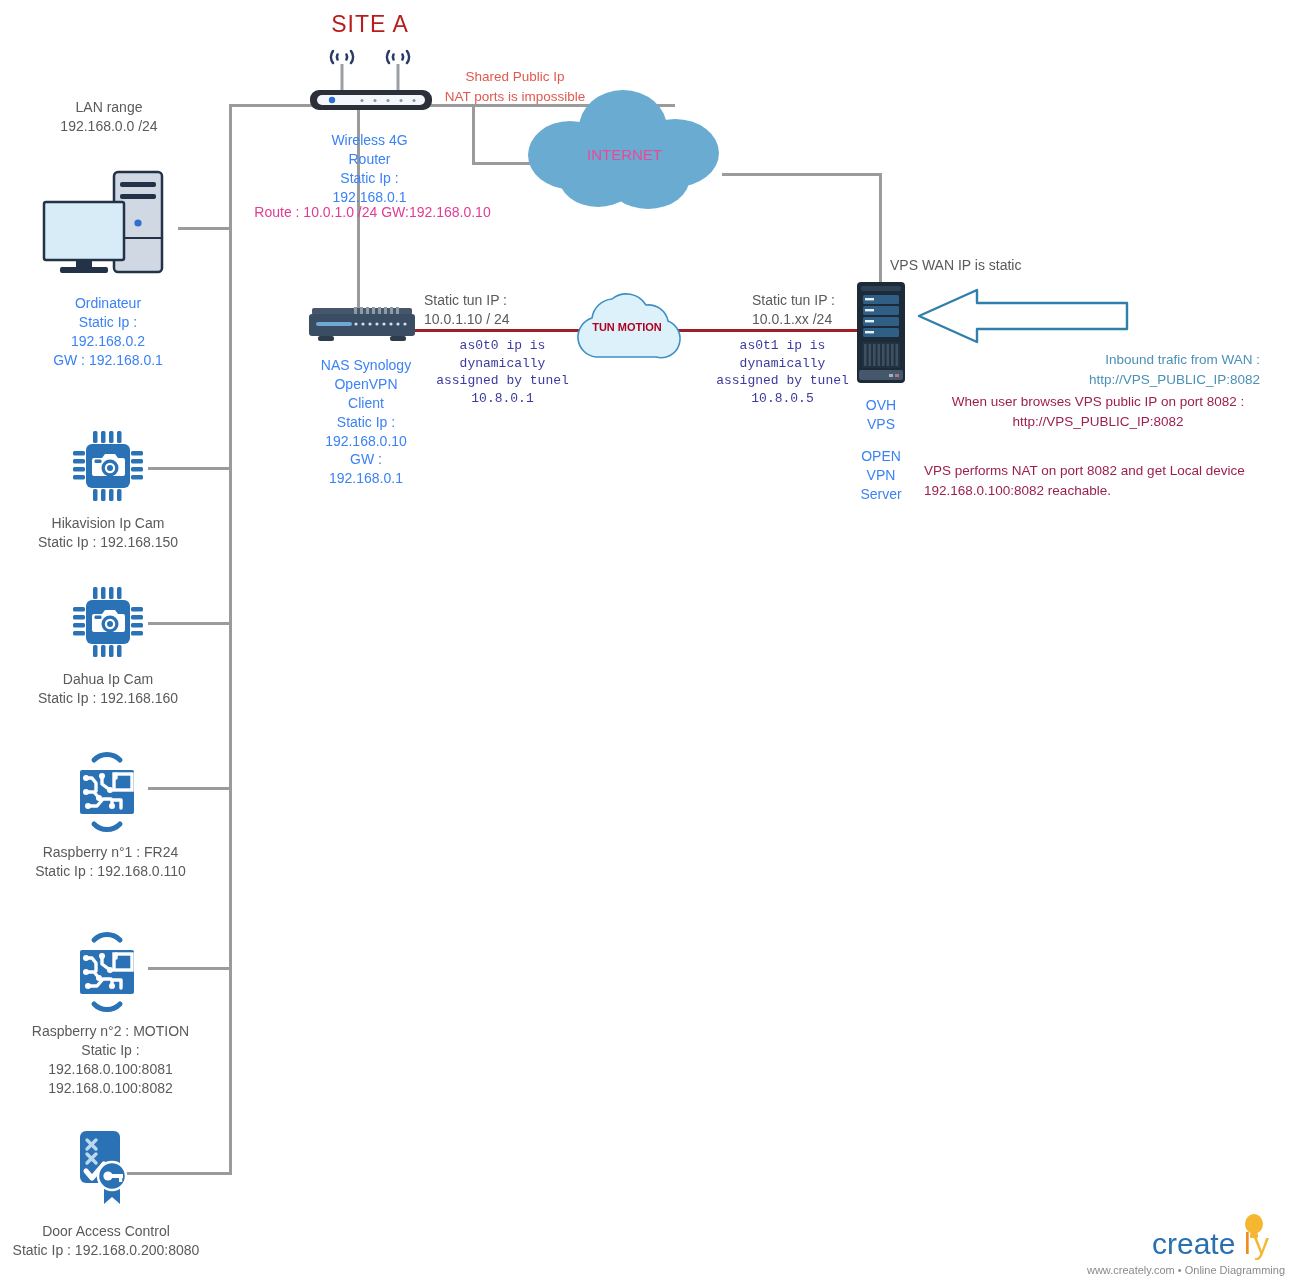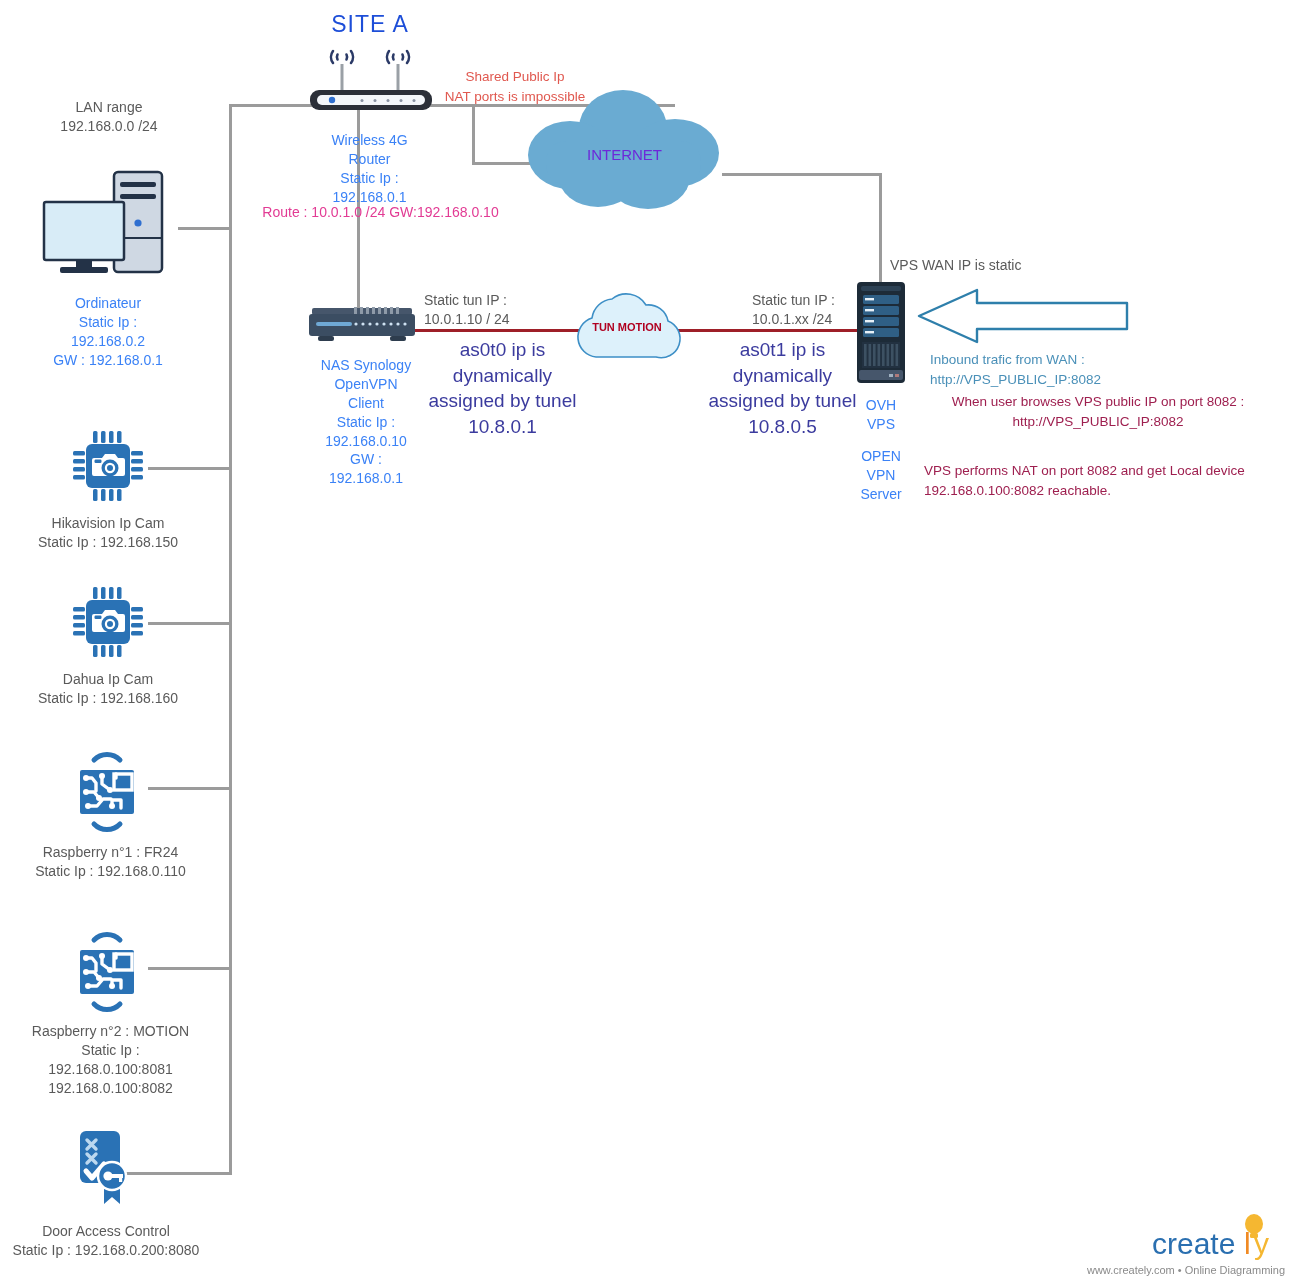--- a/index.html
+++ b/index.html
@@ -8,24 +8,24 @@
   .abs{position:absolute;}
   .lbl{position:absolute;text-align:center;line-height:1.35;white-space:pre-line;}
   .wire{position:absolute;background:#9b9b9b;}
   .wire-h{height:3px;}
   .wire-v{width:3px;}
   .tunwire{position:absolute;background:#9e1f28;height:2.5px;}
   .cloud-net{position:absolute;}
   svg{display:block;overflow:visible;}
   .t-grey{color:#5a5a5a;}
   .t-dark{color:#3b82f6;}
-  .t-title{color:#1d4ed8;font-size:23px;letter-spacing:1px;}
+  .t-title{color:#b91c1c;font-size:23px;letter-spacing:1px;}
   .t-red{color:#e0584f;font-size:13.5px;line-height:1.45;}
   .t-magenta{color:#e23b94;font-size:14px;}
-  .t-blue{color:#3b3b9e;font-size:19px;line-height:1.35;}
+  .t-blue{color:#3b3b9e;font-size:13px;line-height:1.35;font-family:Liberation Mono, monospace;}
   .t-crimson{color:#9e1f4f;font-size:13.5px;line-height:1.45;}
   .t-steelblue{color:#4a90b8;font-size:13.5px;line-height:1.45;}
   .t-md{font-size:14px;}
   .cred{font-size:11px;color:#8a8a8a;}
 </style>
 </head>
 <body>
 
 <div class="wire wire-h" style="left:229px;top:104px;width:85px;"></div>
 <div class="wire wire-v" style="left:229px;top:104px;height:1070px;"></div>
@@ -75,37 +75,37 @@
     <circle cx="69" cy="58.5" r="1.5" fill="#8a93a3"></circle>
     <circle cx="82" cy="58.5" r="1.5" fill="#8a93a3"></circle>
     <circle cx="95" cy="58.5" r="1.5" fill="#8a93a3"></circle>
     <circle cx="108" cy="58.5" r="1.5" fill="#8a93a3"></circle>
   </svg>
 </div>
 <div class="lbl t-md t-dark" style="left:282px;top:131px;width:175px;">Wireless 4G
 Router
 Static Ip :
 192.168.0.1</div>
-<div class="lbl t-magenta" style="left:230px;top:203px;width:285px;margin-left:8px;">Route : 10.0.1.0  /24  GW:192.168.0.10</div>
+<div class="lbl t-magenta" style="left:230px;top:203px;width:285px;">Route : 10.0.1.0  /24  GW:192.168.0.10</div>
 <div class="lbl t-red" style="left:420px;top:67px;width:190px;">Shared Public Ip
 NAT ports is impossible</div>
 
 <div class="cloud-net" style="left:520px;top:83px;">
   <svg width="205" height="135" viewBox="0 0 205 135">
     <g fill="#6aabd2">
       <ellipse cx="103" cy="45" rx="44" ry="38"></ellipse>
       <ellipse cx="50" cy="72" rx="42" ry="34"></ellipse>
       <ellipse cx="155" cy="70" rx="44" ry="34"></ellipse>
       <ellipse cx="78" cy="92" rx="40" ry="32"></ellipse>
       <ellipse cx="128" cy="94" rx="42" ry="32"></ellipse>
       <rect x="26" y="58" width="155" height="44" rx="20"></rect>
     </g>
   </svg>
 </div>
-<div class="lbl" style="left:552px;top:145px;width:145px;color:#6d28d9;font-size:15px;">INTERNET</div>
+<div class="lbl" style="left:552px;top:145px;width:145px;color:#ec4899;font-size:15px;">INTERNET</div>
 
 <div class="abs" style="left:38px;top:168px;">
   <svg width="145" height="115" viewBox="0 0 145 115">
     <rect x="76" y="4" width="48" height="100" rx="4" fill="#cfd8e3" stroke="#233247" stroke-width="2.5"></rect>
     <rect x="82" y="14" width="36" height="5" rx="2" fill="#233247"></rect>
     <rect x="82" y="26" width="36" height="5" rx="2" fill="#233247"></rect>
     <line x1="76" y1="70" x2="124" y2="70" stroke="#233247" stroke-width="2"></line>
     <circle cx="100" cy="55" r="3.6" fill="#2f6fd0"></circle>
     <rect x="6" y="34" width="80" height="58" rx="2" fill="#d8ecf7" stroke="#233247" stroke-width="2.5"></rect>
     <rect x="38" y="92" width="16" height="8" fill="#233247"></rect>
@@ -358,21 +358,21 @@
 <div class="lbl t-blue" style="left:700px;top:337px;width:165px;">as0t1 ip is dynamically
 assigned by tunel
 10.8.0.5</div>
 <div class="lbl t-md t-grey" style="left:890px;top:256px;width:240px;text-align:left;">VPS WAN IP is static</div>
 
 <div class="abs" style="left:915px;top:288px;">
   <svg width="215" height="56" viewBox="0 0 215 56">
     <path d="M212 15 L62 15 L62 2 L4 28 L62 54 L62 41 L212 41 Z" fill="#ffffff" stroke="#2e7fab" stroke-width="2.4" stroke-linejoin="round"></path>
   </svg>
 </div>
-<div class="lbl t-steelblue" style="left:930px;top:350px;width:330px;text-align:left;">Inbound trafic from WAN :
+<div class="lbl t-steelblue" style="left:930px;top:350px;width:330px;text-align:right;">Inbound trafic from WAN :
 http://VPS_PUBLIC_IP:8082</div>
 <div class="lbl t-crimson" style="left:928px;top:392px;width:340px;text-align:center;">When user browses VPS public IP on port 8082 :
 http://VPS_PUBLIC_IP:8082</div>
 <div class="lbl t-crimson" style="left:924px;top:461px;width:350px;text-align:left;">VPS performs NAT on port 8082 and get Local device
 192.168.0.100:8082 reachable.</div>
 
 <div class="abs" style="left:1150px;top:1212px;">
   <svg width="140" height="52" viewBox="0 0 140 52">
     <ellipse cx="104" cy="12" rx="9" ry="10" fill="#f5b731"></ellipse>
     <rect x="100" y="21" width="8" height="5" rx="1.5" fill="#f5b731"></rect>

